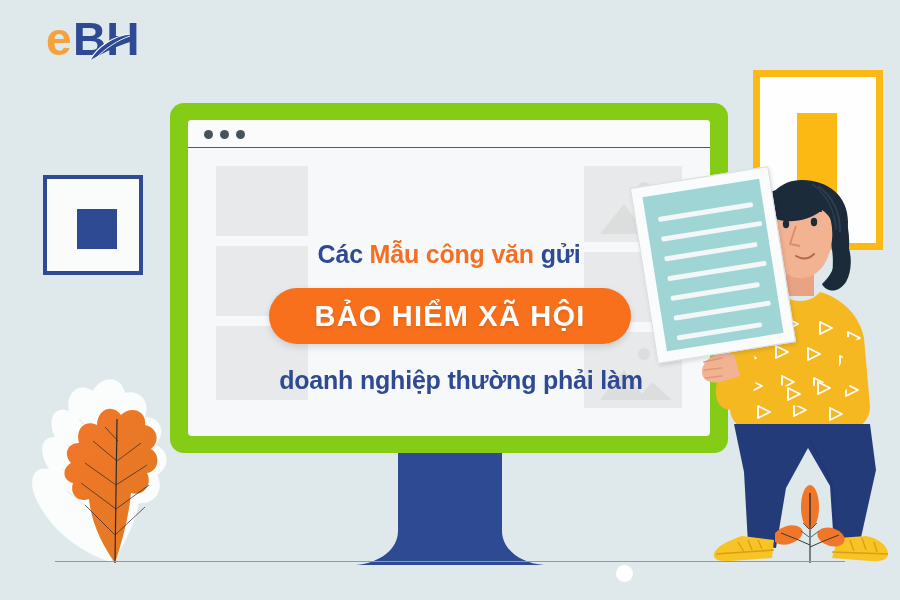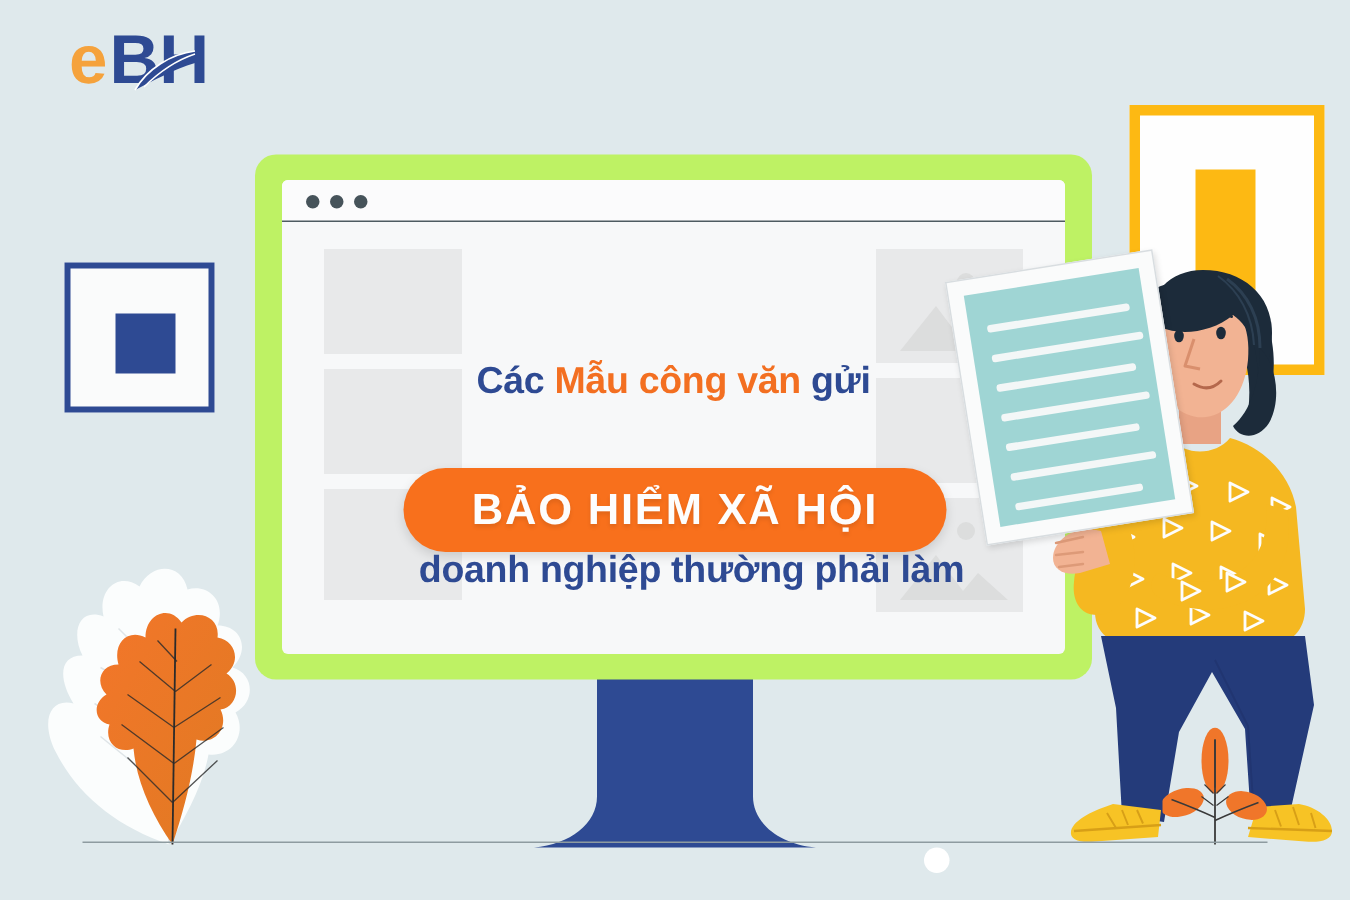--- a/index.html
+++ b/index.html
@@ -39,21 +39,21 @@
     background:#fefefe; border:7px solid #fdb913;
   }
   .yellow-frame-bar {
     position:absolute; left:37px; top:36px; width:40px; height:98px;
     background:#fdb913;
   }
 
   
   .monitor {
     position:absolute; left:170px; top:103px; width:558px; height:350px;
-    background:#bef264; border-radius:14px;
+    background:#84cc16; border-radius:14px;
   }
   .screen {
     position:absolute; left:18px; top:17px; width:522px; height:316px;
     background:#f7f8f9; border-radius:4px; overflow:hidden;
   }
   .titlebar {
     position:absolute; left:0; top:0; width:100%; height:28px;
     background:#fbfbfc; border-bottom:1px solid #4e5b61;
   }
   .dots { position:absolute; left:16px; top:10px; display:flex; gap:7px; }
@@ -76,21 +76,21 @@
     position:absolute; left:0; top:92px; width:522px; text-align:center;
     font-size:25px; font-weight:700; letter-spacing:-0.2px; white-space:nowrap;
   }
   .w-blue { color:#2e4a93; }
   .w-orange { color:#f36f21; }
 
   .pill {
     position:absolute; left:81px; top:140px; width:362px; height:56px;
     background:#f8701c; border-radius:28px;
     box-shadow:0 3px 7px rgba(0,0,0,.13);
-    display:flex; align-items:center; justify-content:center;margin-top:24px;
+    display:flex; align-items:center; justify-content:center;
   }
   .pill-text {
     color:#fdfdfd; font-size:29px; font-weight:800; letter-spacing:1.2px;
     white-space:nowrap; text-shadow:0 2px 3px rgba(0,0,0,.10);
   }
 
   .line3 {
     position:absolute; left:0; top:218px; width:522px; text-align:center;
     font-size:25px; font-weight:700; color:#2e4a93; letter-spacing:-0.2px;
     white-space:nowrap;

